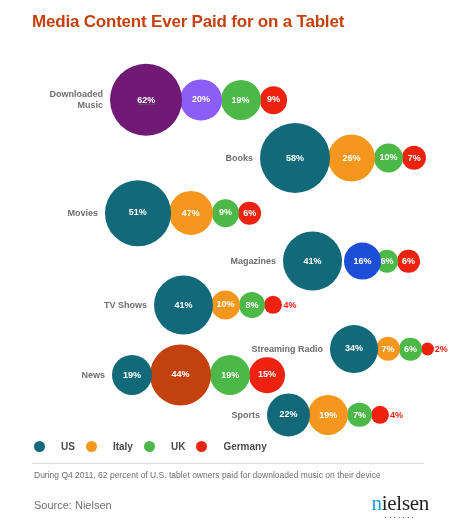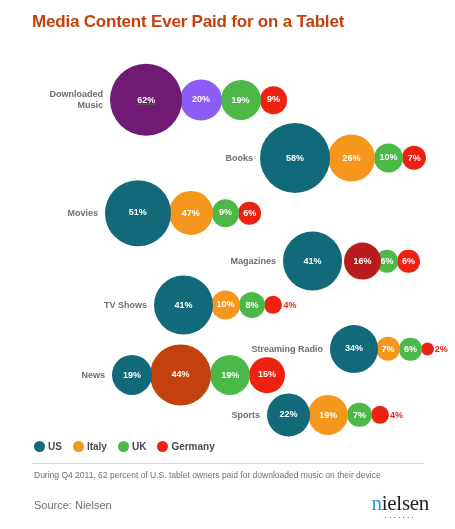--- a/index.html
+++ b/index.html
@@ -101,21 +101,21 @@
     position: absolute;
     left: 34px;
     top: 441px;
     display: flex;
     align-items: center;
     gap: 11px;
   }
   .legend-item {
     display: flex;
     align-items: center;
-    gap: 3px;
+    gap: 16px;
   }
   .legend-dot {
     width: 11px;
     height: 11px;
     border-radius: 50%;
     display: block;
   }
   .legend-label {
     font-size: 10px;
     font-weight: bold;
@@ -227,21 +227,21 @@
         </div>
         <div class="bubble" style="width: 22.5353px; height: 22.5353px; left: 133.423px; background: rgb(237, 34, 17); z-index: 17;">
           <span class="val">6%</span>
         </div>
       </div>
       <div class="row" style="left: 283px; top: 206px;">
         <div class="row-label">Magazines</div>
         <div class="bubble" style="width: 58.9087px; height: 58.9087px; left: 0px; background: rgb(17, 105, 122); z-index: 20;">
           <span class="val">41%</span>
         </div>
-        <div class="bubble" style="width: 36.8px; height: 36.8px; left: 61px; background: #b91c1c; z-index: 19;">
+        <div class="bubble" style="width: 36.8px; height: 36.8px; left: 61px; background: #1d4ed8; z-index: 19;">
           <span class="val">16%</span>
         </div>
         <div class="bubble" style="width: 22.5353px; height: 22.5353px; left: 92.7087px; background: rgb(76, 184, 71); z-index: 18;">
           <span class="val">6%</span>
         </div>
         <div class="bubble" style="width: 22.5353px; height: 22.5353px; left: 114.244px; background: rgb(237, 34, 17); z-index: 17;">
           <span class="val">6%</span>
         </div>
       </div>
       <div class="row" style="left: 154px; top: 250px;">

